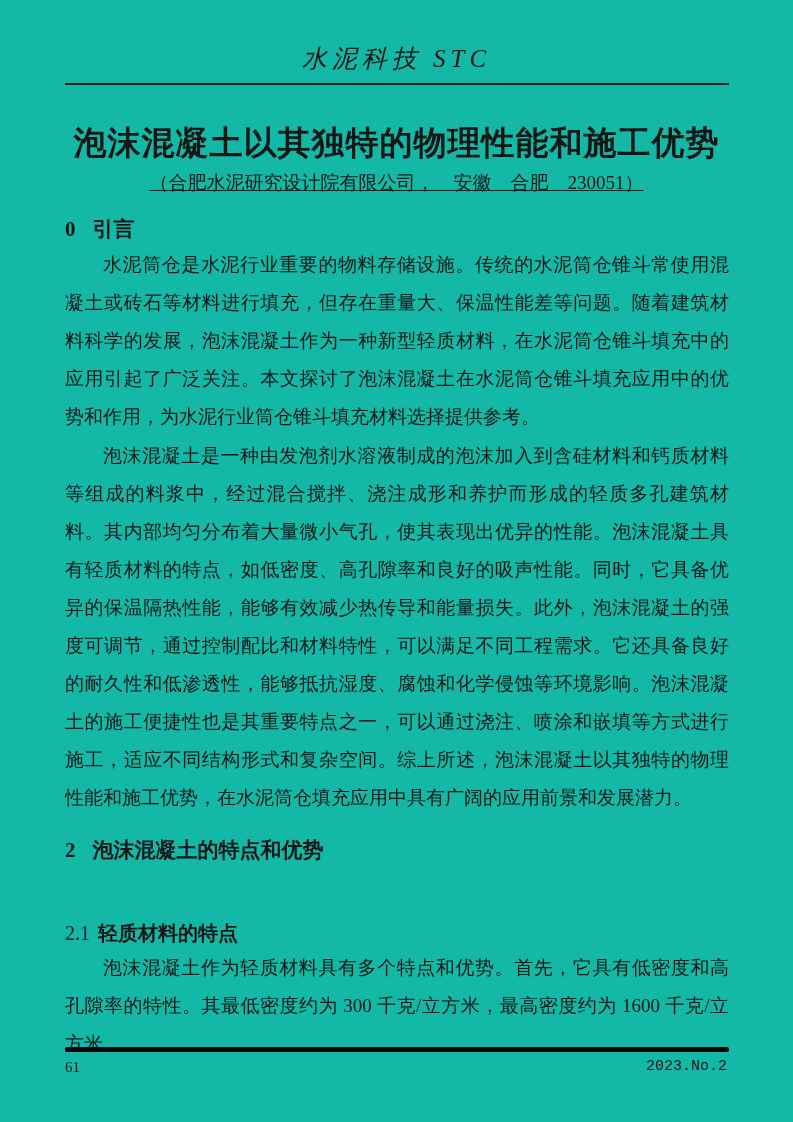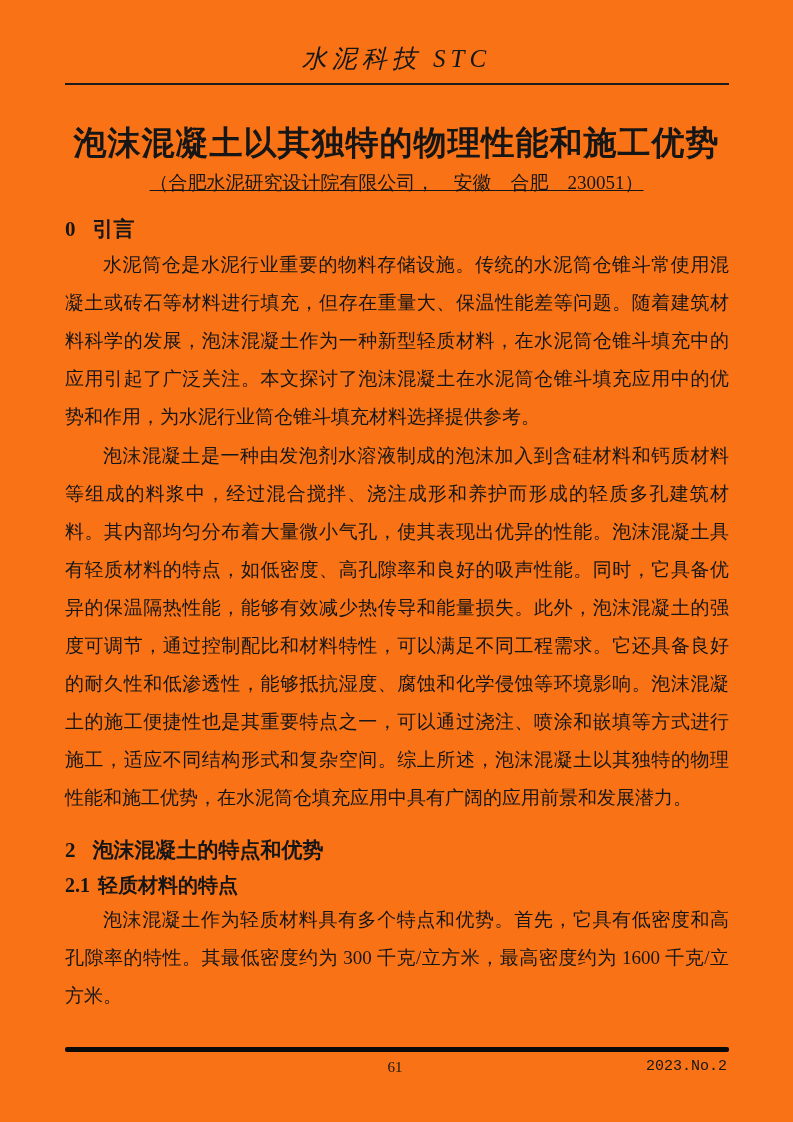--- a/index.html
+++ b/index.html
@@ -2,21 +2,21 @@
 <html><head>
 <meta charset="utf-8">
 <style>
   * { margin: 0; padding: 0; box-sizing: border-box; }
   html, body { background: #ffffff; }
   .page {
     position: relative;
     width: 793px;
     height: 1122px;
     margin: 0 auto;
-    background: #f97316;
+    background: #14b8a6;
     color: #161616;
     font-family: "Liberation Serif", serif;
     overflow: hidden;
   }
   
   .journal-header {
     padding-top: 44px;
     text-align: center;
     font-size: 25px;
     line-height: 30px;
@@ -60,21 +60,21 @@
     line-height: 28px;
   }
   .h1 .sec-num { display: inline-block; margin-right: 17px; font-family: "Liberation Serif", serif; font-weight: 700; }
   .h2 {
     margin: 8px 64px 2px 65px;
     font-family: "Liberation Sans", sans-serif;
     font-weight: 700;
     font-size: 20px;
     line-height: 27px;
   }
-  .h2 .sec-num { display: inline-block; margin-right: 8px; font-family: "Liberation Serif", serif; font-weight: 700; }
+  .h2 .sec-num { display: inline-block; margin-right: 8px; font-family: "Liberation Serif", serif; font-weight: 400; margin-top: 48px; }
   .body-para {
     margin: 1px 64px 0 65px;
     font-size: 19px;
     line-height: 38px;
     text-align: justify;
     text-indent: 2em;
     word-break: break-all;
   }
   
   .footer-bar {
@@ -91,21 +91,21 @@
     left: 65px;
     right: 64px;
     top: 1057px;
     height: 20px;
     font-size: 15px;
     line-height: 20px;
   }
   .page-number {
     position: absolute;
     left: 0; right: 4px;
-    text-align: center;
+    text-align: left;
   }
   .issue-label {
     position: absolute;
     right: 2px;
     top: 0;
     font-family: Liberation Mono, monospace;
   }
 </style>
 </head>
 <body>

